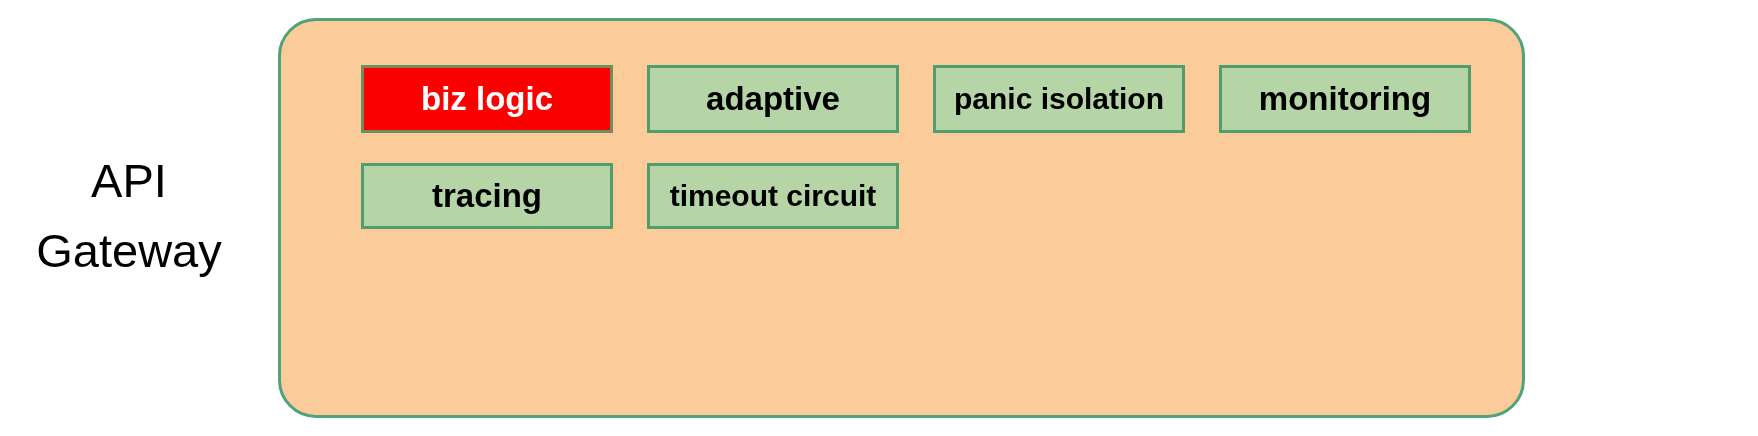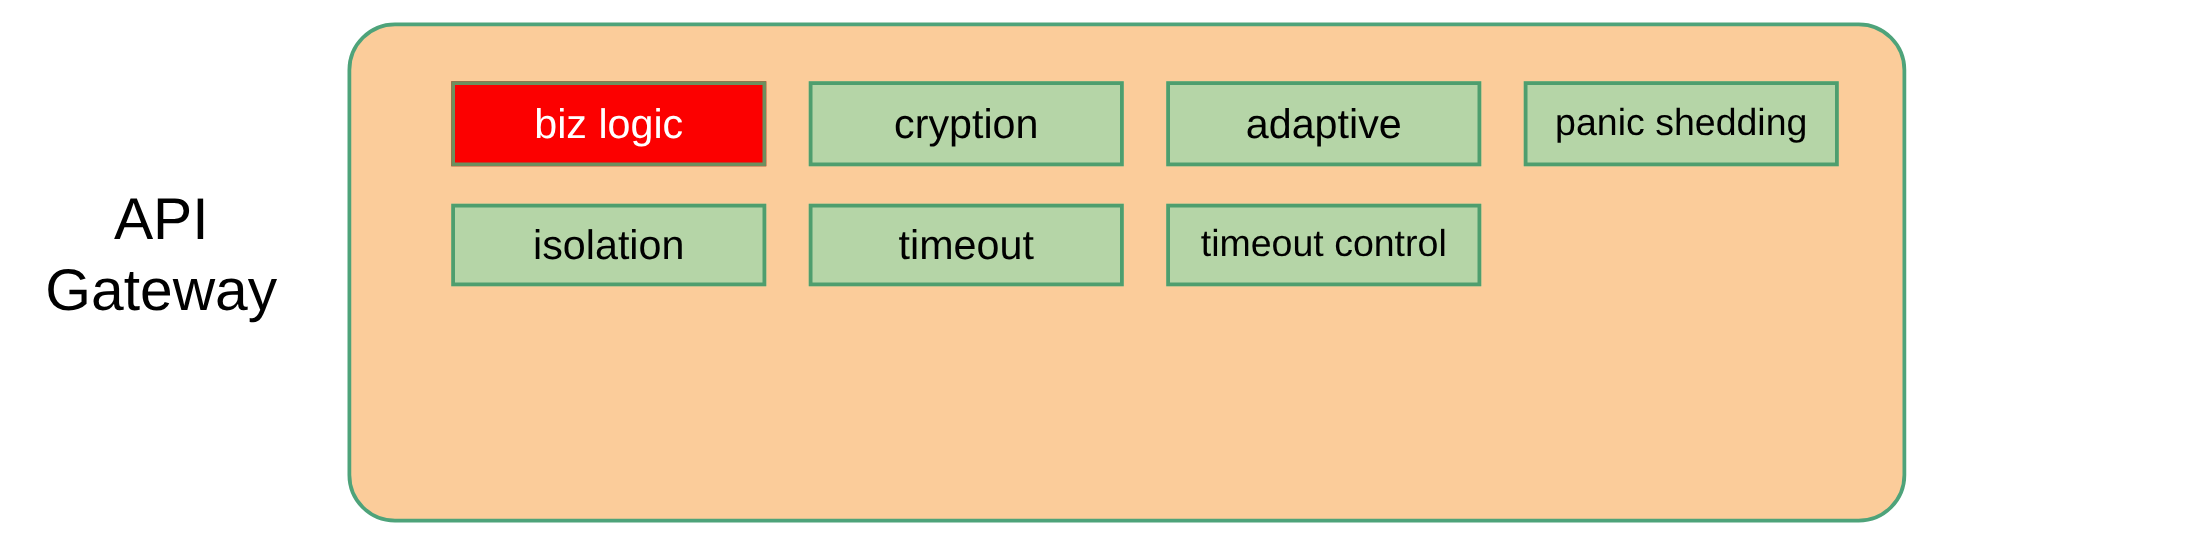--- a/index.html
+++ b/index.html
@@ -21,21 +21,21 @@
 
   
   #gateway-label {
     position: absolute;
     left: 0px;
     top: 146px;
     width: 258px;
     text-align: center;
     color: #000000;
     font-size: 47px;
-    line-height: 57px;
+    line-height: 70px;
     white-space: pre-line;
     letter-spacing: 0px;
   }
 
   
   #gateway-container {
     position: absolute;
     left: 278px;
     top: 18px;
     width: 1247px;
@@ -66,20 +66,21 @@
     border: 3px solid #4e9e6e;
     display: flex;
     align-items: center;
     justify-content: center;
     text-align: center;
     color: #000000;
     font-size: 33px;
     line-height: 34px;
     white-space: pre-line;
     padding: 17px 4px;
+    font-weight: bold;
   }
   .module-box.size-sm {
     font-size: 30px;
     line-height: 32px;
   }
   .module-box.highlight {
     background: #fc0000;
     border-color: #6d8f5e;
     color: #ffffff;
   }
@@ -89,23 +90,22 @@
 
 <div id="diagram">
 
   <div id="gateway-label">API
 Gateway</div>
 
   <div id="gateway-container">
 
     <div id="module-grid">
         <div class="module-box highlight">biz logic</div>
-        <div class="module-box">cryption</div>
         <div class="module-box">adaptive</div>
-        <div class="module-box size-sm">panic shedding</div>
-        <div class="module-box">isolation</div>
-        <div class="module-box">timeout</div>
-        <div class="module-box size-sm">timeout control</div>
+        <div class="module-box size-sm">panic isolation</div>
+        <div class="module-box">monitoring</div>
+        <div class="module-box">tracing</div>
+        <div class="module-box size-sm">timeout circuit</div>
       </div>
 
   </div>
 
 </div>
 
 </body></html>

